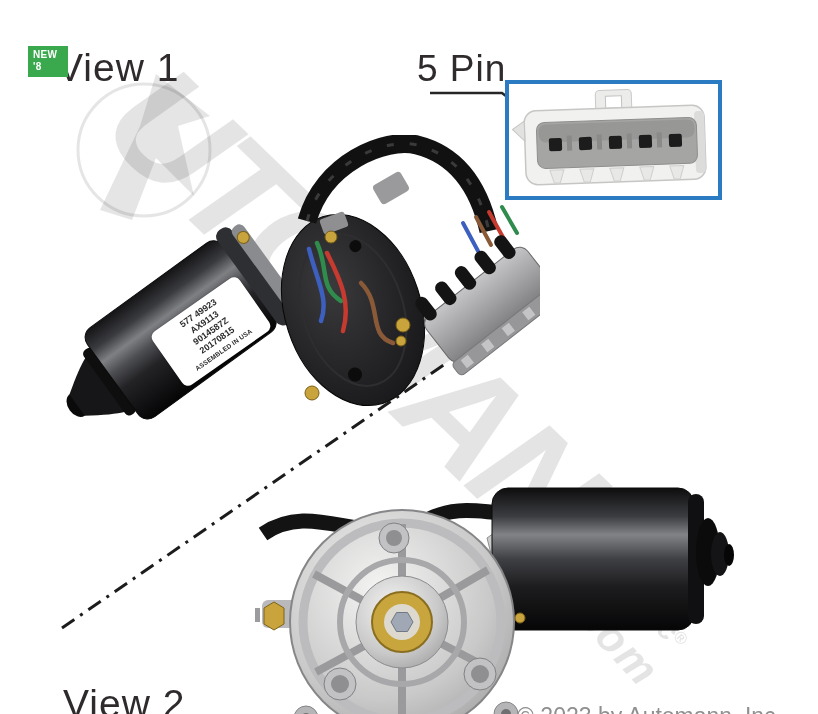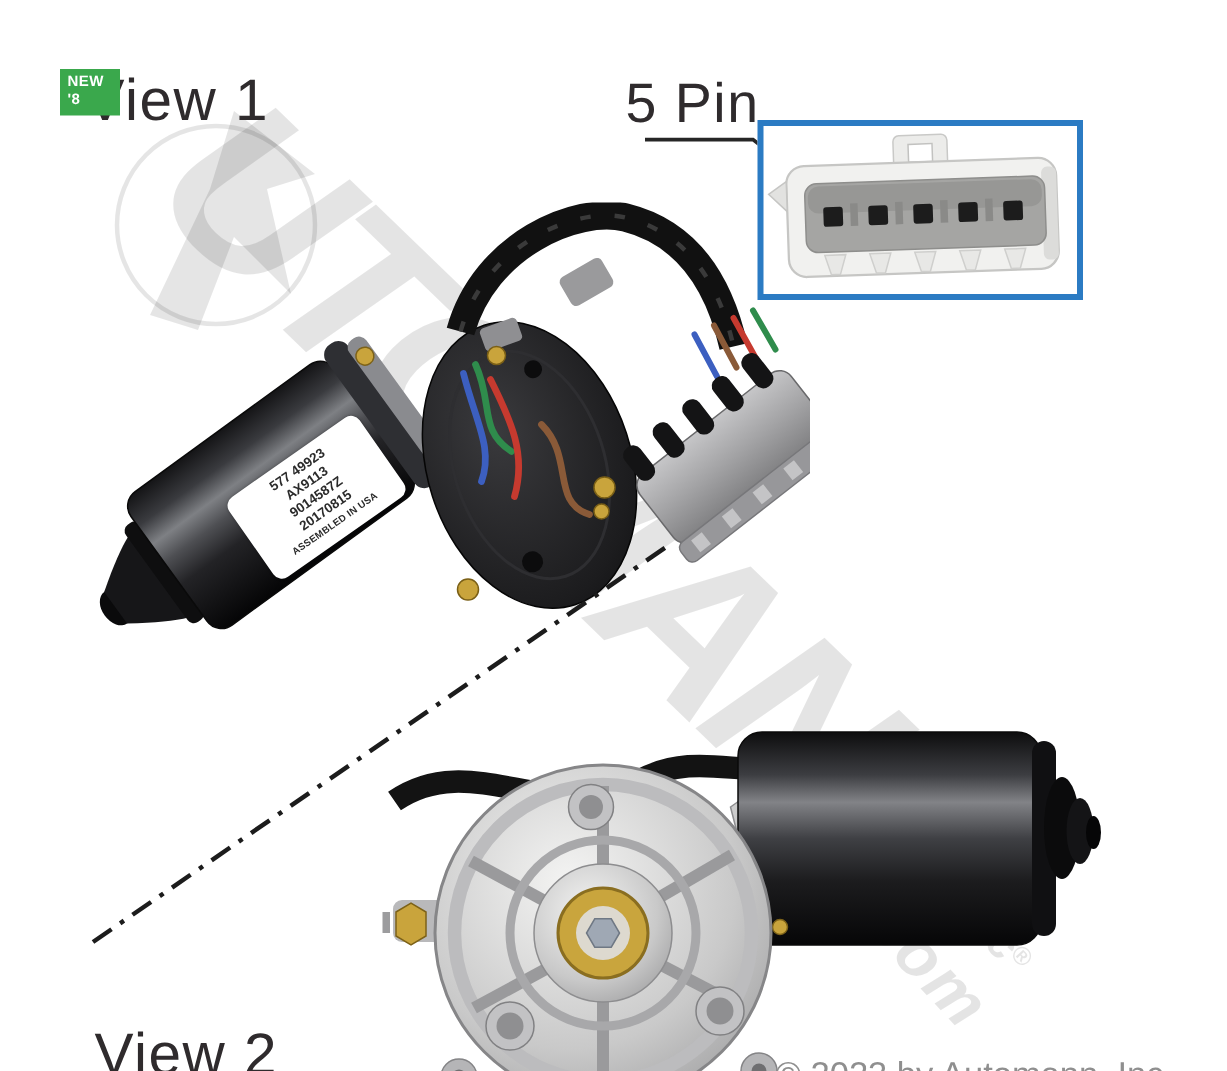--- a/index.html
+++ b/index.html
@@ -32,21 +32,21 @@
   }
   .callout-label{
     color:#2f2b2d;font-size:37px;letter-spacing:1px;line-height:1;white-space:nowrap;
   }
   .copyright{
     left:517px;top:704px;color:#8f8f8f;font-size:23px;white-space:nowrap;line-height:1.1;
   }
 
   
   .badge{
-    left:40px;top:46px;width:40px;height:31px;background:#3aa84c;
+    left:28px;top:46px;width:40px;height:31px;background:#3aa84c;
     color:#ffffff;font-weight:bold;font-size:10px;line-height:12px;
     padding:3px 0 0 5px;box-sizing:border-box;letter-spacing:.3px;
   }
 
   
   .pin-box{
     left:505px;top:80px;width:209px;height:112px;
     border:4px solid #2b7bc3;background:#ffffff;
   }
 

